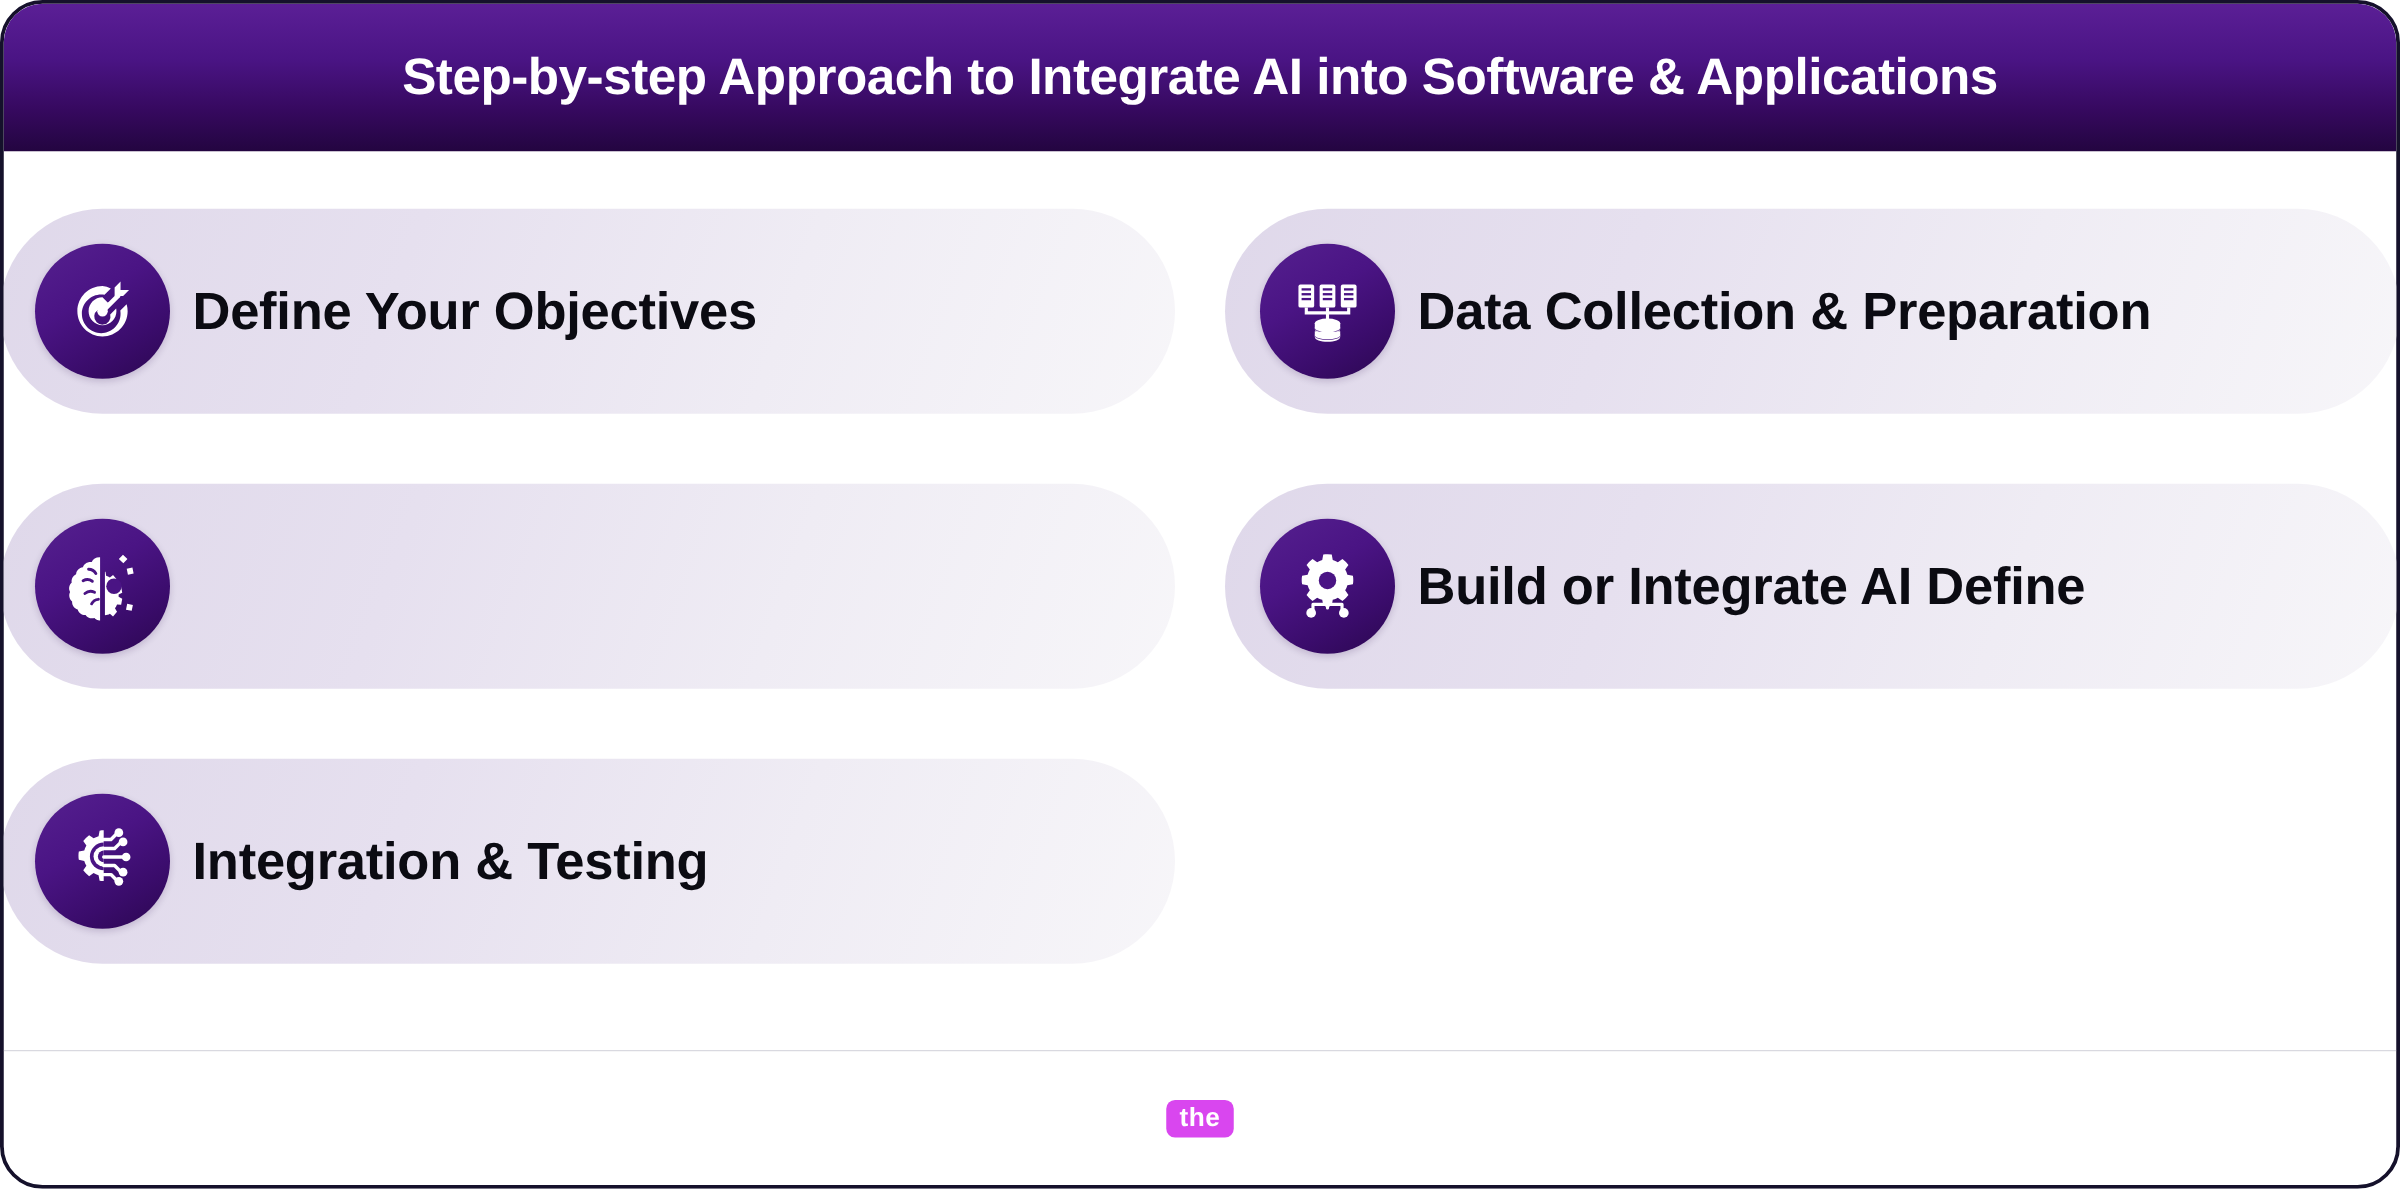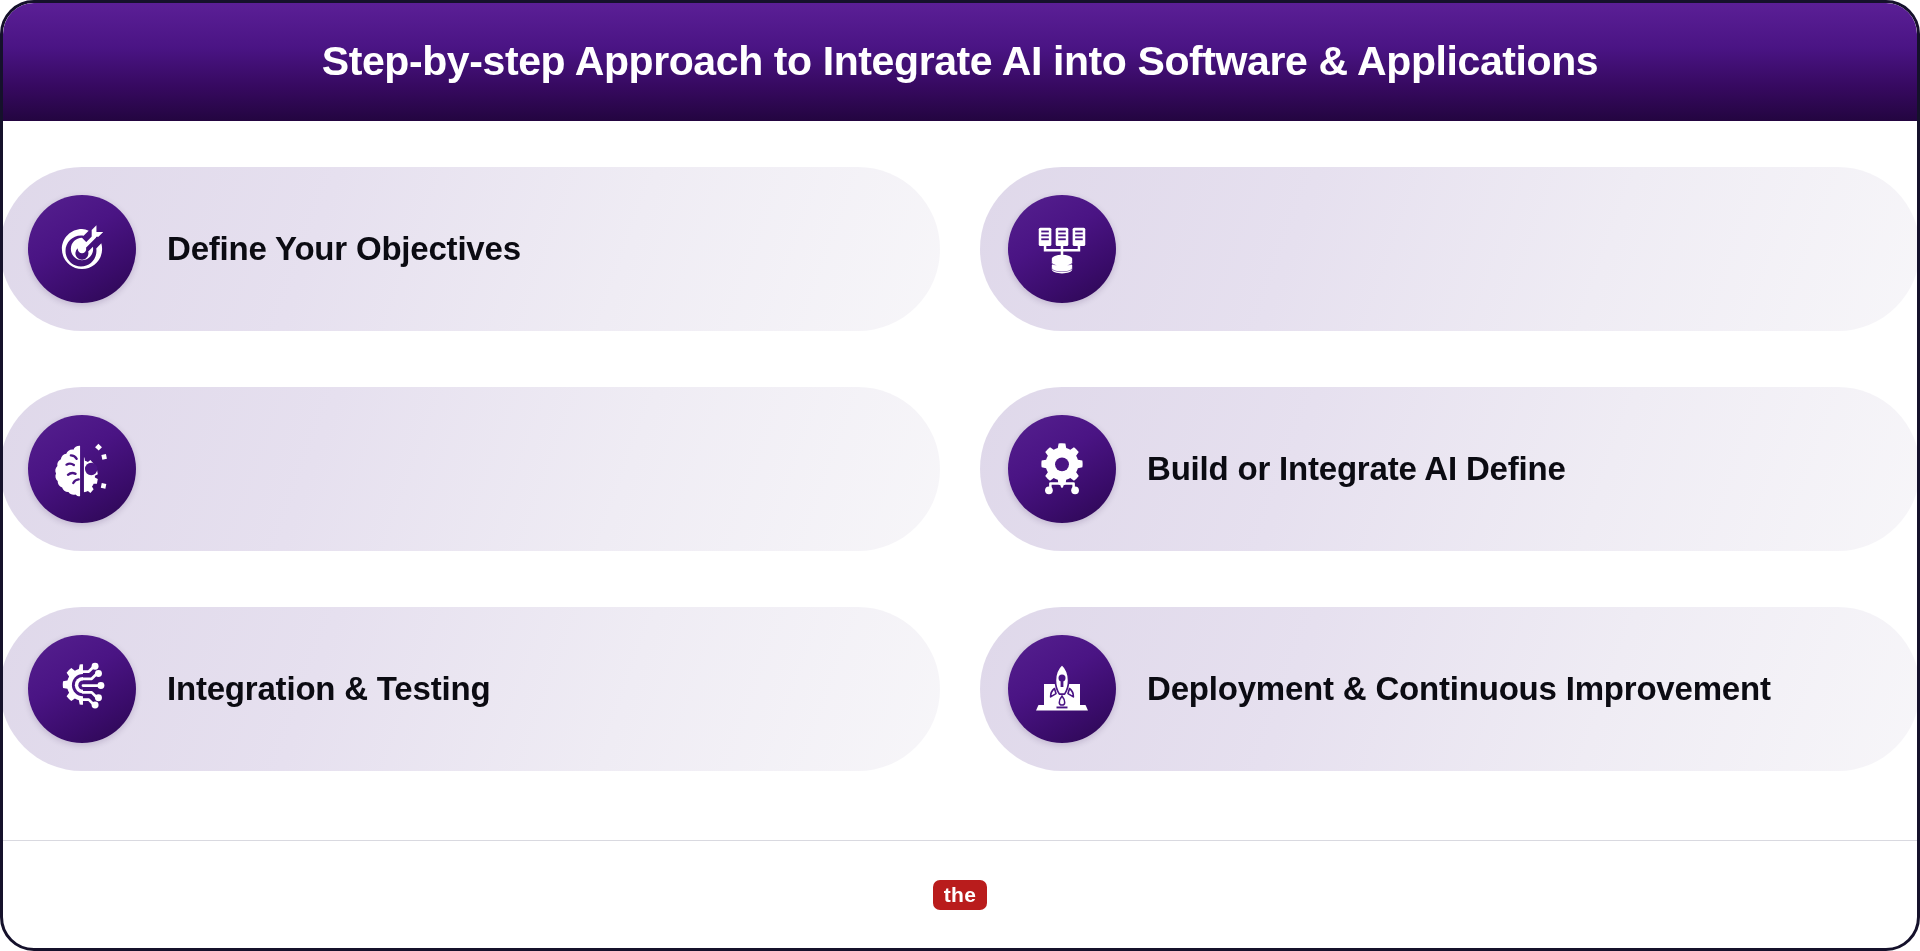--- a/index.html
+++ b/index.html
@@ -81,22 +81,22 @@
     background: linear-gradient(150deg, #55208f 0%, #4a1484 40%, #3a0c6b 72%, #2b0750 100%);
     display: flex;
     align-items: center;
     justify-content: center;
     box-shadow: 0 2px 6px rgba(40, 10, 70, 0.18);
   }
 
   .icon-circle svg { display: block; }
 
   .card-label {
-    margin-left: 31px;
-    font-size: 33px;
+    margin-left: 18px;
+    font-size: 42px;
     font-weight: bold;
     color: #0b0b12;
     line-height: 1.26;
     letter-spacing: -0.2px;
   }
 
   
   .footer {
     flex: 0 0 108px;
     border-top: 1px solid #d9d9e0;
@@ -105,21 +105,21 @@
     justify-content: center;
   }
 
   .logo {
     display: flex;
     align-items: center;
     gap: 11px;
   }
 
   .logo-the {
-    background: #b91c1c;
+    background: #d946ef;
     color: #ffffff;
     font-size: 21px;
     font-weight: bold;
     border-radius: 7px;
     padding: 4px 11px 5px 11px;
     letter-spacing: 0.4px;
     line-height: 1;
   }
 
   .logo-word {
@@ -182,20 +182,21 @@
             <path d="M32 29v10" stroke="#fff" stroke-width="2.6"></path>
             <ellipse cx="32" cy="42" rx="10.5" ry="4" fill="#fff"></ellipse>
             <path d="M21.5 42v4.6c0 2.2 4.7 4 10.5 4s10.5-1.8 10.5-4V42" fill="#fff"></path>
             <path d="M21.5 48.6v4.6c0 2.2 4.7 4 10.5 4s10.5-1.8 10.5-4v-4.6" fill="#fff"></path>
             <ellipse cx="32" cy="46.4" rx="10.5" ry="3.4" fill="#4a1484" opacity=".9"></ellipse>
             <ellipse cx="32" cy="45.6" rx="10.5" ry="3.6" fill="#fff"></ellipse>
             <ellipse cx="32" cy="52.4" rx="10.5" ry="3.4" fill="#4a1484" opacity=".9"></ellipse>
             <ellipse cx="32" cy="51.6" rx="10.5" ry="3.6" fill="#fff"></ellipse>
           </svg>
         </div>
+        <div class="card-label">Data Collection &amp; Preparation</div>
       </div>
 
       <div class="card">
         <div class="icon-circle">
           <svg width="62" height="62" viewBox="0 0 64 64" fill="none">
 
             <path d="M29.5 8c-3 0-5.4 1.6-6.4 4-3.3-.5-6.3 1.3-7.3 4.3-3 .4-5.3 2.7-5.6 5.7-2.7 1.3-4.2 4.1-3.6 7-2.2 2-2.8 5.1-1.4 7.7-1.3 2.7-.6 5.9 1.7 7.8-.2 3 1.7 5.7 4.6 6.6.8 2.9 3.5 4.8 6.5 4.6 1.6 2.4 4.6 3.4 7.3 2.5 1.2 1.4 2.9 2.1 4.7 2V8h-.5Z" fill="#fff"></path>
             <path d="M20.5 18c2.6 0 4.8 1.4 6 3.5M16 27.5c2.4-1.4 5.4-1.2 7.6.4M17.5 38c2.2-1.9 5.3-2.3 7.9-1M23 46.5c1.1-2.1 3.2-3.5 5.6-3.7" stroke="#4a1484" stroke-width="2.4" stroke-linecap="round"></path>
 
             <path d="M34 8v48c1.5 0 2.9-.4 4.1-1.2l2.6 2.1 3.3-3.9-1.7-2.9c.7-.9 1.3-1.9 1.7-3l3.4.2.9-5-3-1.6c.05-.6.05-1.2 0-1.8l3-1.6-.9-5-3.4.2c-.4-1.1-1-2.1-1.7-3l1.7-2.9-3.3-3.9-2.6 2.1c-1-.6-2-1.1-3.1-1.4l-.5-3.4h-.5Z" fill="#fff"></path>
@@ -232,39 +233,20 @@
             <circle cx="45.5" cy="8.4" r="3.6" fill="#fff"></circle>
             <circle cx="49" cy="16" r="3.6" fill="#fff"></circle>
             <circle cx="51.5" cy="28.5" r="3.6" fill="#fff"></circle>
             <circle cx="49" cy="41" r="3.6" fill="#fff"></circle>
             <circle cx="45.5" cy="48.6" r="3.6" fill="#fff"></circle>
           </svg>
         </div>
         <div class="card-label">Integration &amp; Testing</div>
       </div>
 
-      <div class="card">
-        <div class="icon-circle">
-          <svg width="64" height="64" viewBox="0 0 64 64" fill="none">
-
-            <path d="M14 27h36v21H14z" fill="#fff"></path>
-            <path d="M8.5 48h47l2.5 5.5H6L8.5 48Z" fill="#fff"></path>
-            <path d="M26.5 49.5h11v1.9h-11z" fill="#4a1484"></path>
-
-            <path d="M24.5 31.5c-2.6 1.9-3.9 4.7-3.9 8.4l5.4-3.3-1.5-5.1ZM39.5 31.5c2.6 1.9 3.9 4.7 3.9 8.4l-5.4-3.3 1.5-5.1Z" fill="#fff" stroke="#4a1484" stroke-width="1.6" stroke-linejoin="round"></path>
-
-            <path d="M32 7.5c4.3 4 6.6 9.6 6.6 16 0 5.1-1.5 9.8-4 13.6h-5.2c-2.5-3.8-4-8.5-4-13.6 0-6.4 2.3-12 6.6-16Z" fill="#fff" stroke="#4a1484" stroke-width="1.7" stroke-linejoin="round"></path>
-            <circle cx="32" cy="21" r="3.5" fill="#4a1484"></circle>
-            <path d="M30.6 21h2.8v9h-2.8z" fill="#4a1484"></path>
-
-            <path d="M32 39c1.8 2.2 2.7 4.4 2.7 6.5 0 1.6-.9 2.6-2.7 2.6s-2.7-1-2.7-2.6c0-2.1.9-4.3 2.7-6.5Z" fill="#fff" stroke="#4a1484" stroke-width="1.5"></path>
-          </svg>
-        </div>
-        <div class="card-label">Deployment &amp; Continuous Improvement</div>
-      </div>
 
     </div>
   </div>
 
   <div class="footer">
     <div class="logo">
       <span class="logo-the">the</span>
     </div>
   </div>
 

